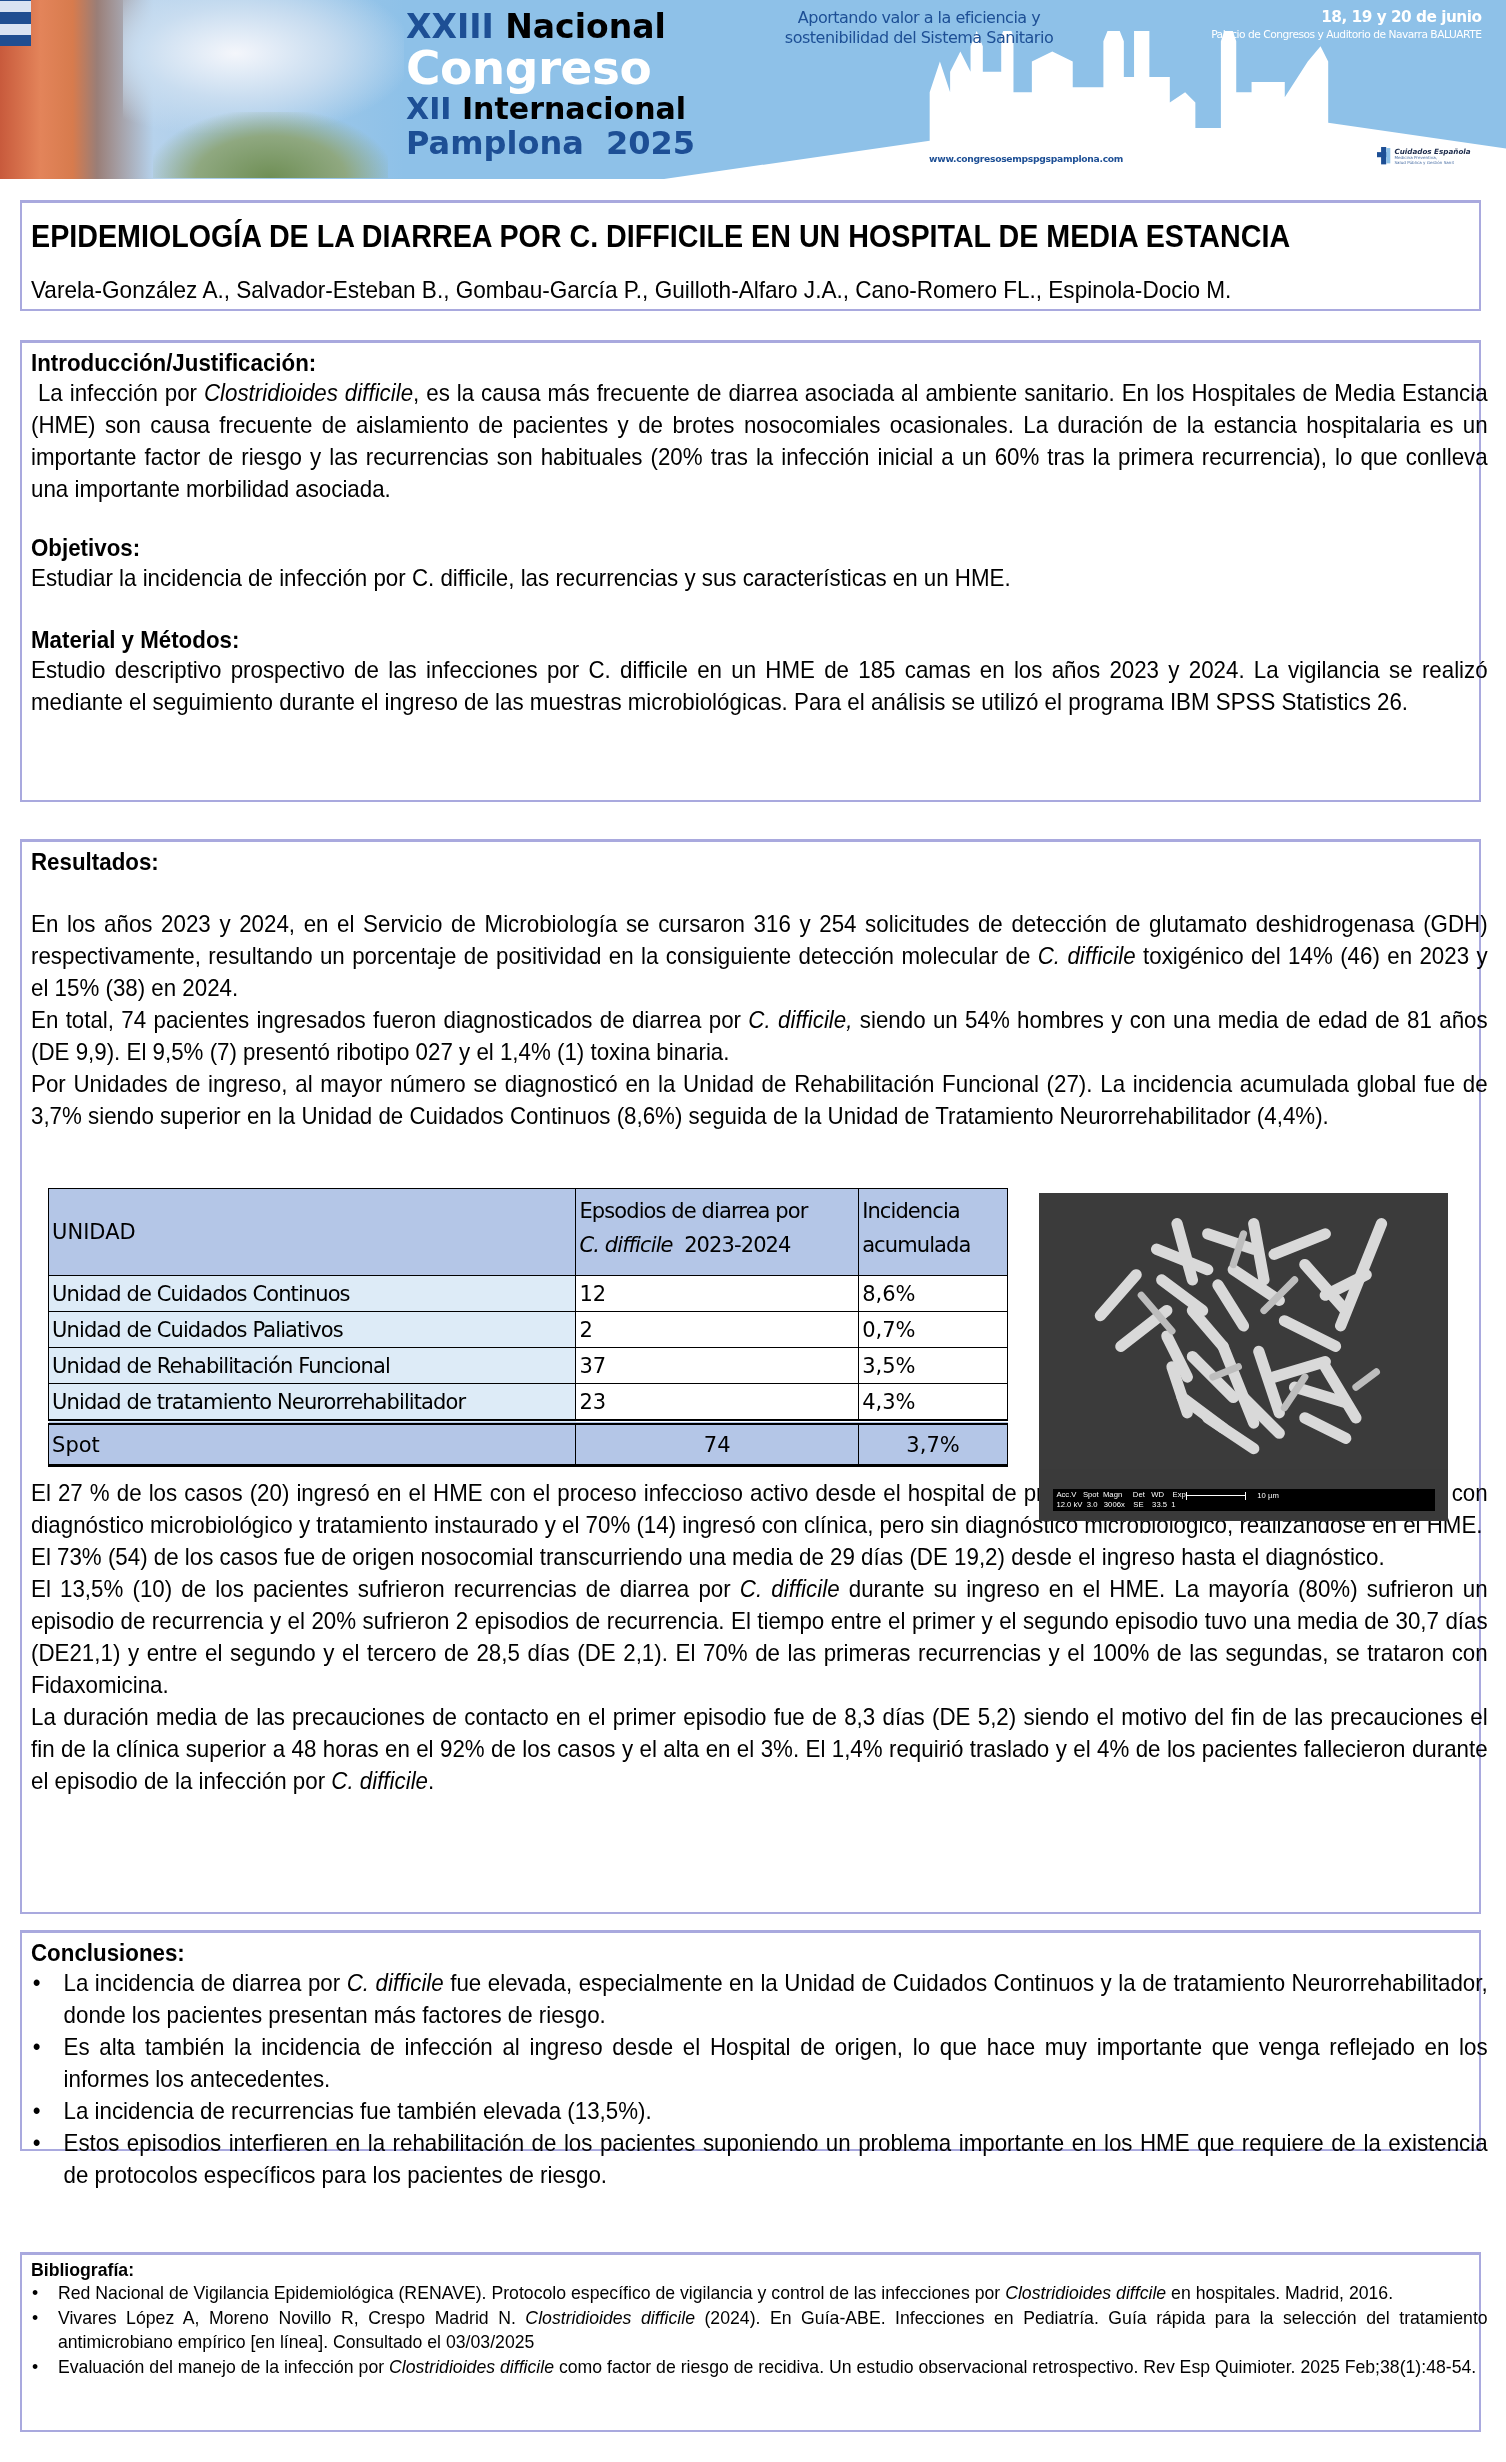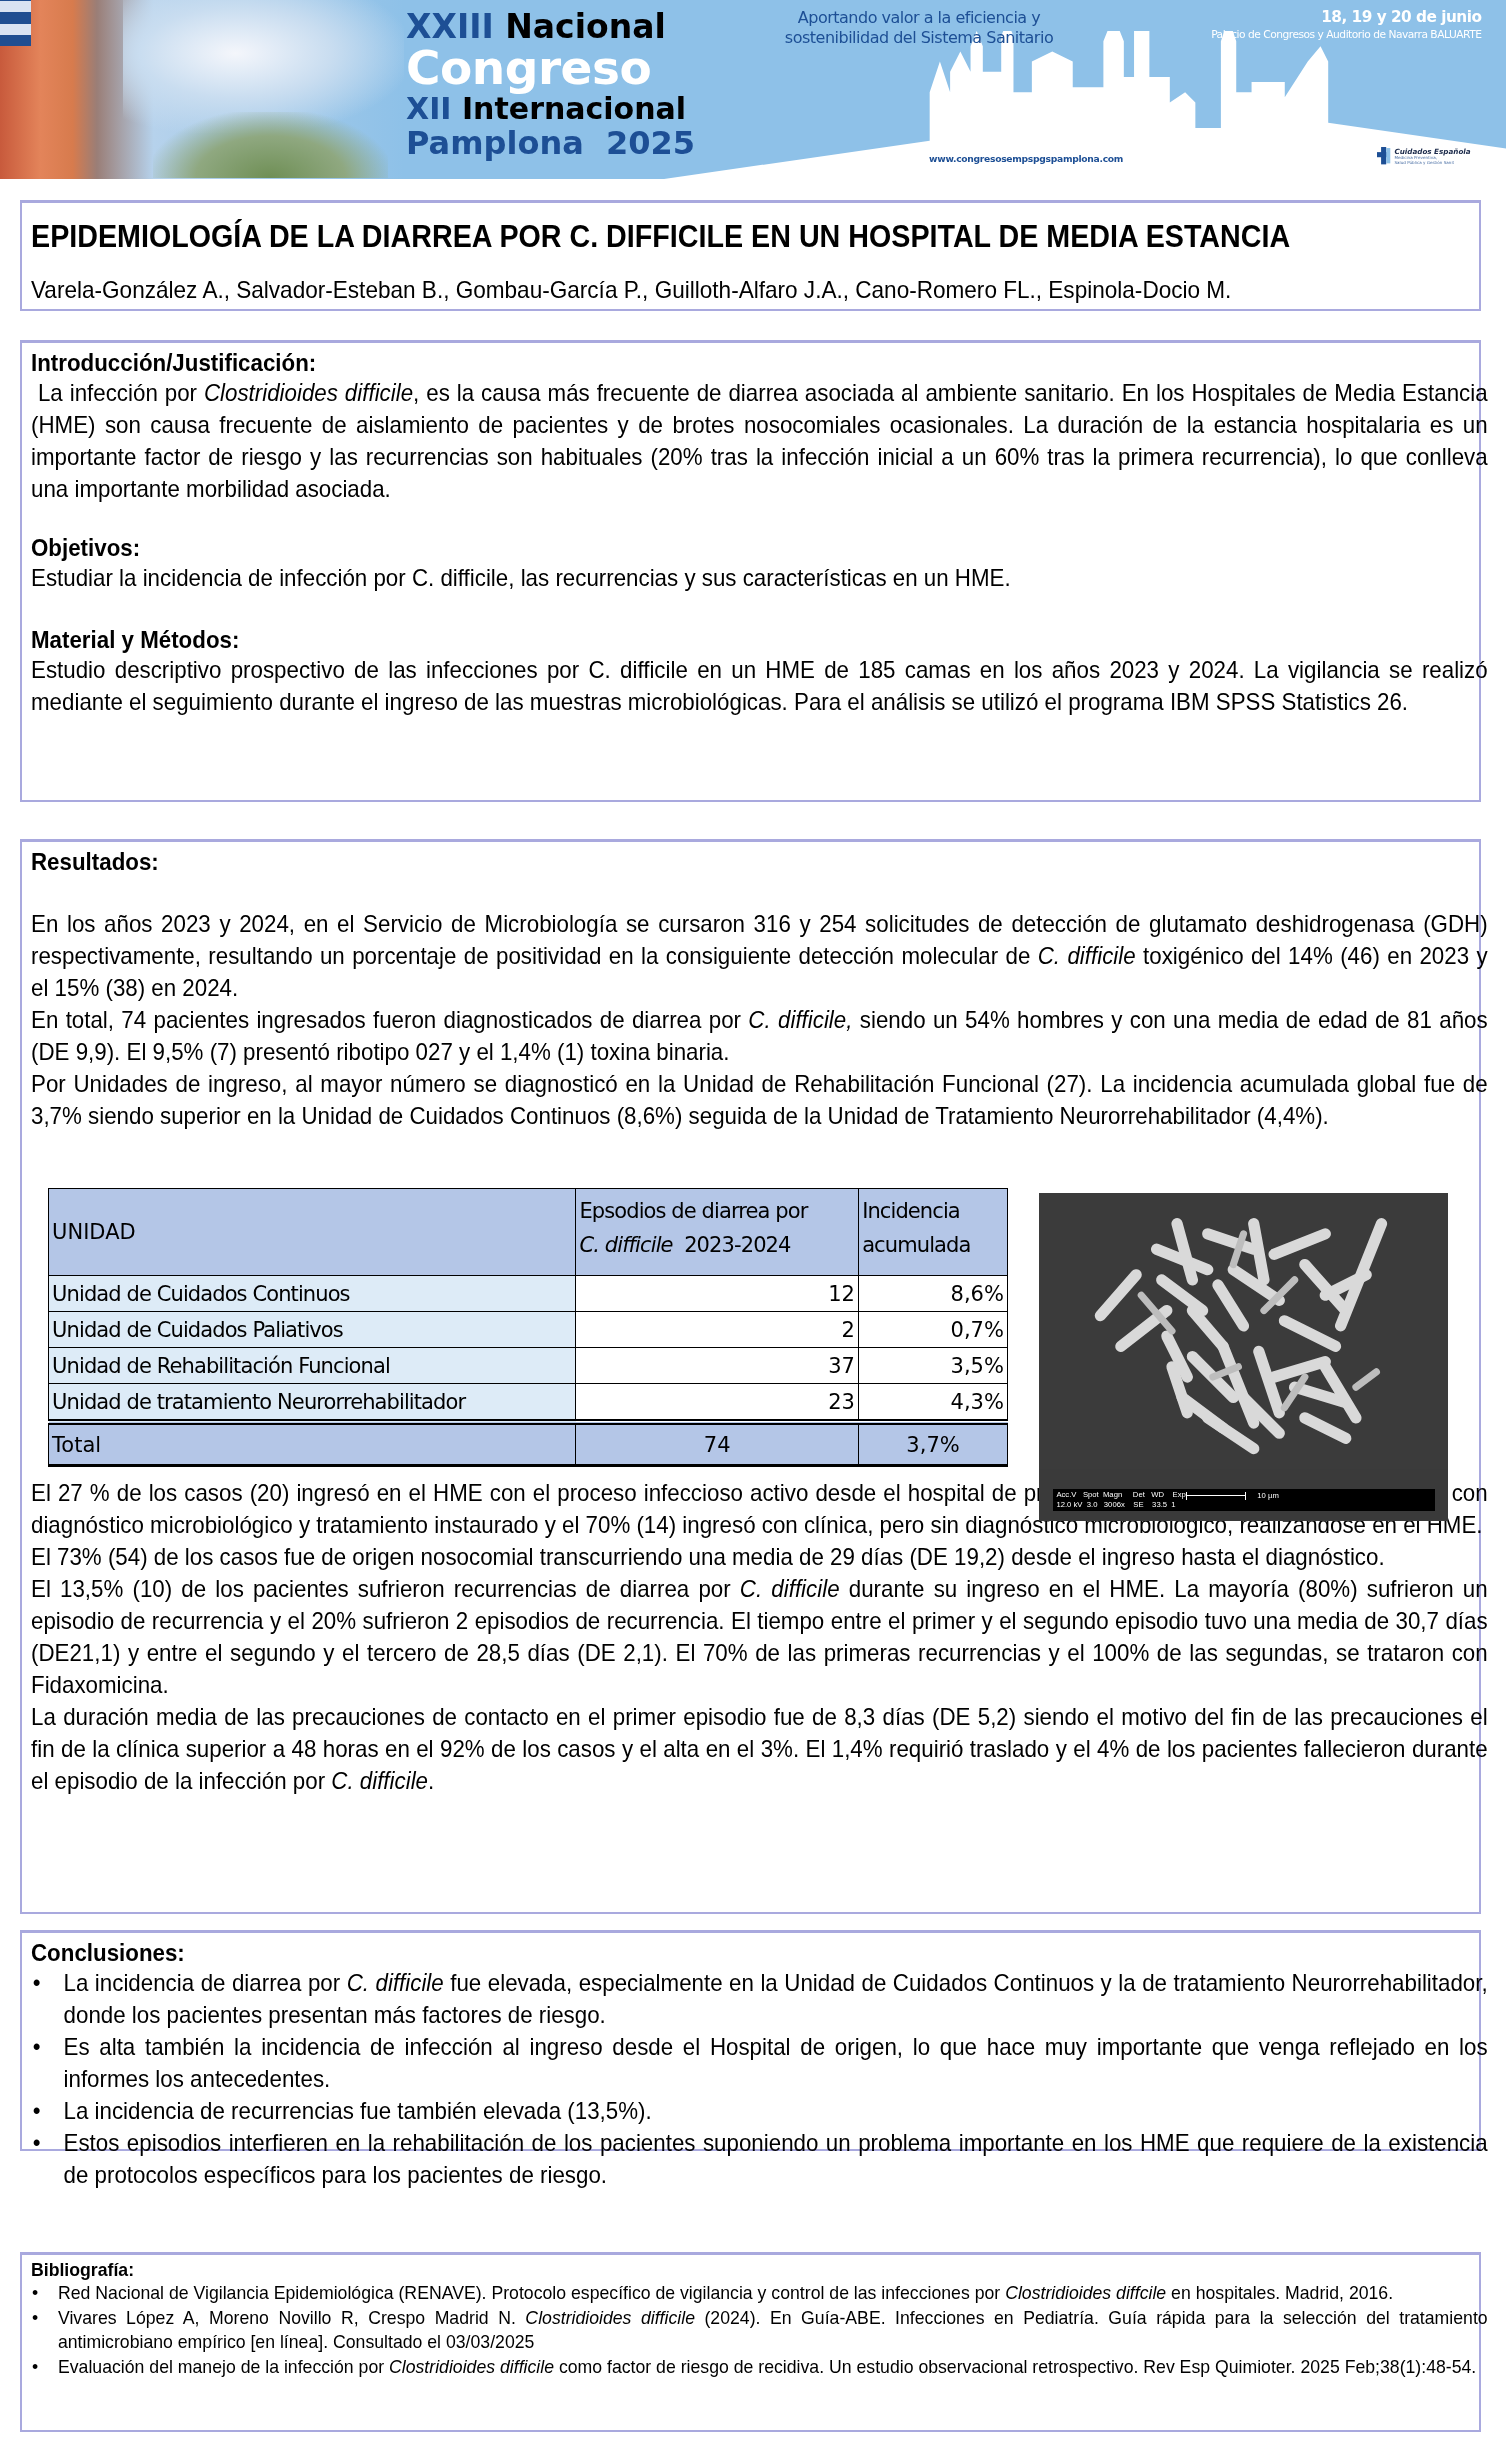--- a/index.html
+++ b/index.html
@@ -58,21 +58,21 @@
   ul.bib li::before { left:1px; }
 
   
   .unit-table { position:absolute; left:48px; top:1188px; width:960px; border-collapse:collapse;
          font-family:"DejaVu Sans", sans-serif; font-size:21px;padding-left:8px; }
   .unit-table td, .unit-table th { border:1.5px solid #000; padding:0 3.1px; font-weight:normal; }
   .unit-table thead th { background:#b4c6e7; height:81px; text-align:left; vertical-align:middle; }
   .unit-table thead th.c2, .unit-table thead th.c3 { vertical-align:top; line-height:34px; padding-top:5.1px; }
   .unit-table tbody td { height:35px; }
   .unit-table tbody td.c1 { background:#ddebf7; }
-  .unit-table tbody td.num { text-align:right; background:#fff; }
+  .unit-table tbody td.num { text-align:left; background:#fff; }
   .unit-table tbody tr:last-child td { border-bottom:3.1px solid #000; }
   .unit-table tfoot td { background:#b4c6e7; height:39px; border-top:6.1px double #000; border-bottom:3.1px solid #000;}
   .unit-table tfoot td.num { text-align:center; }
   .bold { font-weight:bold; }
   .tight { letter-spacing:-0.9px; }
 
   
   .micro { position:absolute; left:1039px; top:1193px; width:409px; height:328px; background:#3a3a3a; overflow:hidden; }
   .micro-scale { position:absolute; left:14.3px; bottom:10.2px; width:382px; height:21.5px; background:#000;
          color:#fff; font-family:"Liberation Sans", sans-serif; font-size:7.7px; line-height:9.2px; padding:1px 3.1px; box-sizing:border-box;}
@@ -200,21 +200,21 @@
       <td class="num">3,5%</td>
     </tr>
     <tr>
       <td class="c1 tight">Unidad de tratamiento Neurorrehabilitador</td>
       <td class="num">23</td>
       <td class="num">4,3%</td>
     </tr>
   </tbody>
   <tfoot>
     <tr>
-      <td>Total</td>
+      <td>Spot</td>
       <td class="num">74</td>
       <td class="num bold">3,7%</td>
     </tr>
   </tfoot>
 </table>
 
 <div class="micro">
   <svg width="409" height="276" viewBox="0 0 800 540">
     <rect width="800" height="540" fill="#3b3b3b"></rect>
     <g stroke="#d9d9d9" stroke-linecap="round" fill="none">

